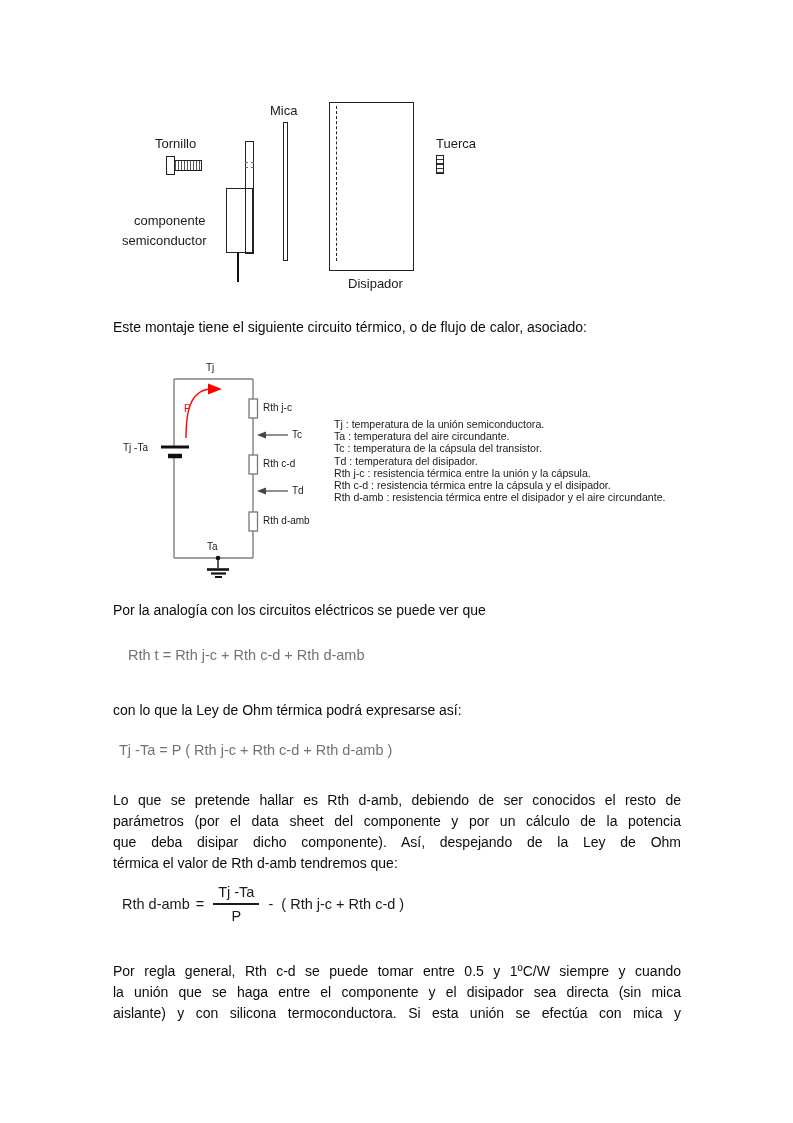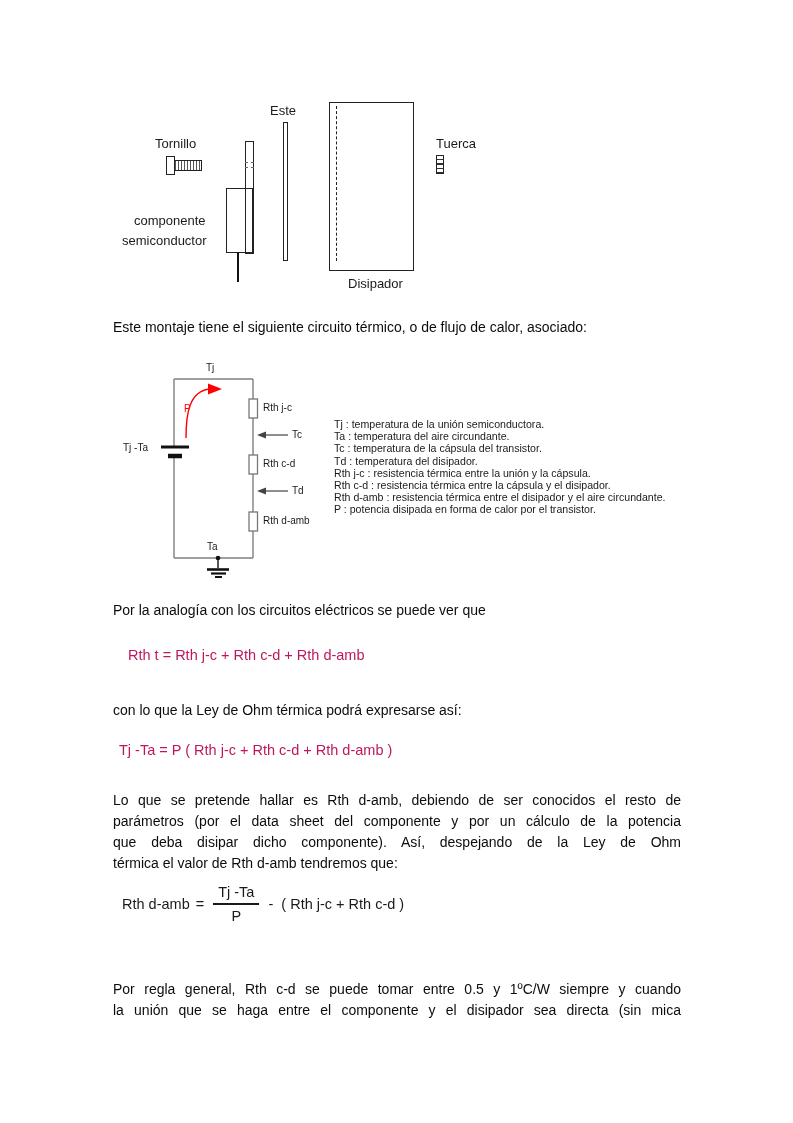--- a/index.html
+++ b/index.html
@@ -21,41 +21,41 @@
   .mica-sheet{left:283px;top:122px;width:3px;height:137px;border:1px solid #222;background:#fff;}
   .heatsink{left:329px;top:102px;width:83px;height:167px;border:1.5px solid #222;background:#fff;}
   .hs-dash{left:6px;top:3px;width:0;height:155px;border-left:1.5px dashed #222;position:absolute;}
   .nut{left:436px;top:155px;width:6px;height:17px;border:1px solid #222;
     background:repeating-linear-gradient(180deg,#fff 0 3px,#333 3px 4.4px);}
   
   .body-text{font-size:14px;line-height:21px;color:#0c0c0c;}
   .jpar{width:568px;}
   .jline{text-align:justify;text-align-last:justify;}
   .jline.lastline{text-align-last:left;}
-  .formula{font-size:14.5px;color:#be185d;white-space:pre;}
+  .formula{font-size:14.5px;color:#737373;white-space:pre;}
   
   .clabel{font-size:10px;color:#1a1a1a;white-space:nowrap;}
   .red{color:var(--accent-red,#ff0000);}
   .legend{font-size:10.6px;line-height:12.2px;color:#1a1a1a;white-space:nowrap;}
   
   .frac-row{display:flex;align-items:center;font-size:14.5px;color:#1a1a1a;}
   .frac{display:flex;flex-direction:column;align-items:center;margin:0 9px;}
   .frac .num{padding:0 5px 3px;}
   .frac .bar{height:1.6px;background:#1a1a1a;align-self:stretch;}
   .frac .den{padding:3px 5px 0;}
 </style>
 </head>
 <body>
 
 <div class="abs" style="left:0;top:0;width:793px;height:300px;">
   <div class="abs dlabel" style="left:155px;top:136px;">Tornillo</div>
   <div class="abs screw-head"></div>
   <div class="abs screw-shaft"></div>
 
-  <div class="abs dlabel" style="left:270px;top:103px;">Este</div>
+  <div class="abs dlabel" style="left:270px;top:103px;">Mica</div>
   <div class="abs mica-sheet"></div>
 
   <div class="abs dlabel" style="left:122px;top:213px;margin-left:12px;">componente</div>
   <div class="abs dlabel" style="left:122px;top:233px;">semiconductor</div>
   <div class="abs tr-tab"></div>
   <div class="abs tr-hole1"></div>
   <div class="abs tr-hole2"></div>
   <div class="abs tr-body"></div>
   <div class="abs tr-lead"></div>
 
@@ -108,21 +108,20 @@
   <div class="abs clabel" style="left:207px;top:191px;">Ta</div>
 
   <div class="abs legend" style="left:334px;top:68px;">
     <div>Tj : temperatura de la unión semiconductora.</div>
     <div>Ta : temperatura del aire circundante.</div>
     <div>Tc : temperatura de la cápsula del transistor.</div>
     <div>Td : temperatura del disipador.</div>
     <div>Rth j-c : resistencia térmica entre la unión y la cápsula.</div>
     <div>Rth c-d : resistencia térmica entre la cápsula y el disipador.</div>
     <div>Rth d-amb : resistencia térmica entre el disipador y el aire circundante.</div>
-    <div>P : potencia disipada en forma de calor por el transistor.</div>
   </div>
 </div>
 
 <div class="abs body-text" style="left:113px;top:600px;">Por la analogía con los circuitos eléctricos se puede ver que</div>
 
 <div class="abs formula" style="left:128px;top:647px;">Rth t = Rth j-c + Rth c-d + Rth d-amb</div>
 
 <div class="abs body-text" style="left:113px;top:700px;">con lo que la Ley de Ohm térmica podrá expresarse así:</div>
 
 <div class="abs formula" style="left:119px;top:742px;">Tj -Ta = P ( Rth j-c + Rth c-d + Rth d-amb )</div>
@@ -138,16 +137,17 @@
   <span>Rth d-amb</span>
   <span style="margin-left:6px;">=</span>
   <span class="frac">
     <span class="num">Tj -Ta</span>
     <span class="bar"></span>
     <span class="den">P</span>
   </span>
   <span style="white-space:pre;">-  ( Rth j-c + Rth c-d )</span>
 </div>
 
-<div class="abs body-text jpar" style="left:113px;top:961px;margin-top:18px;">
+<div class="abs body-text jpar" style="left:113px;top:961px;">
   <div class="jline">Por regla general, Rth c-d se puede tomar entre 0.5 y 1ºC/W siempre y cuando</div>
   <div class="jline">la unión que se haga entre el componente y el disipador sea directa (sin mica</div>
+  <div class="jline">aislante) y con silicona termoconductora. Si esta unión se efectúa con mica y</div>
 </div>
 
 </body></html>

